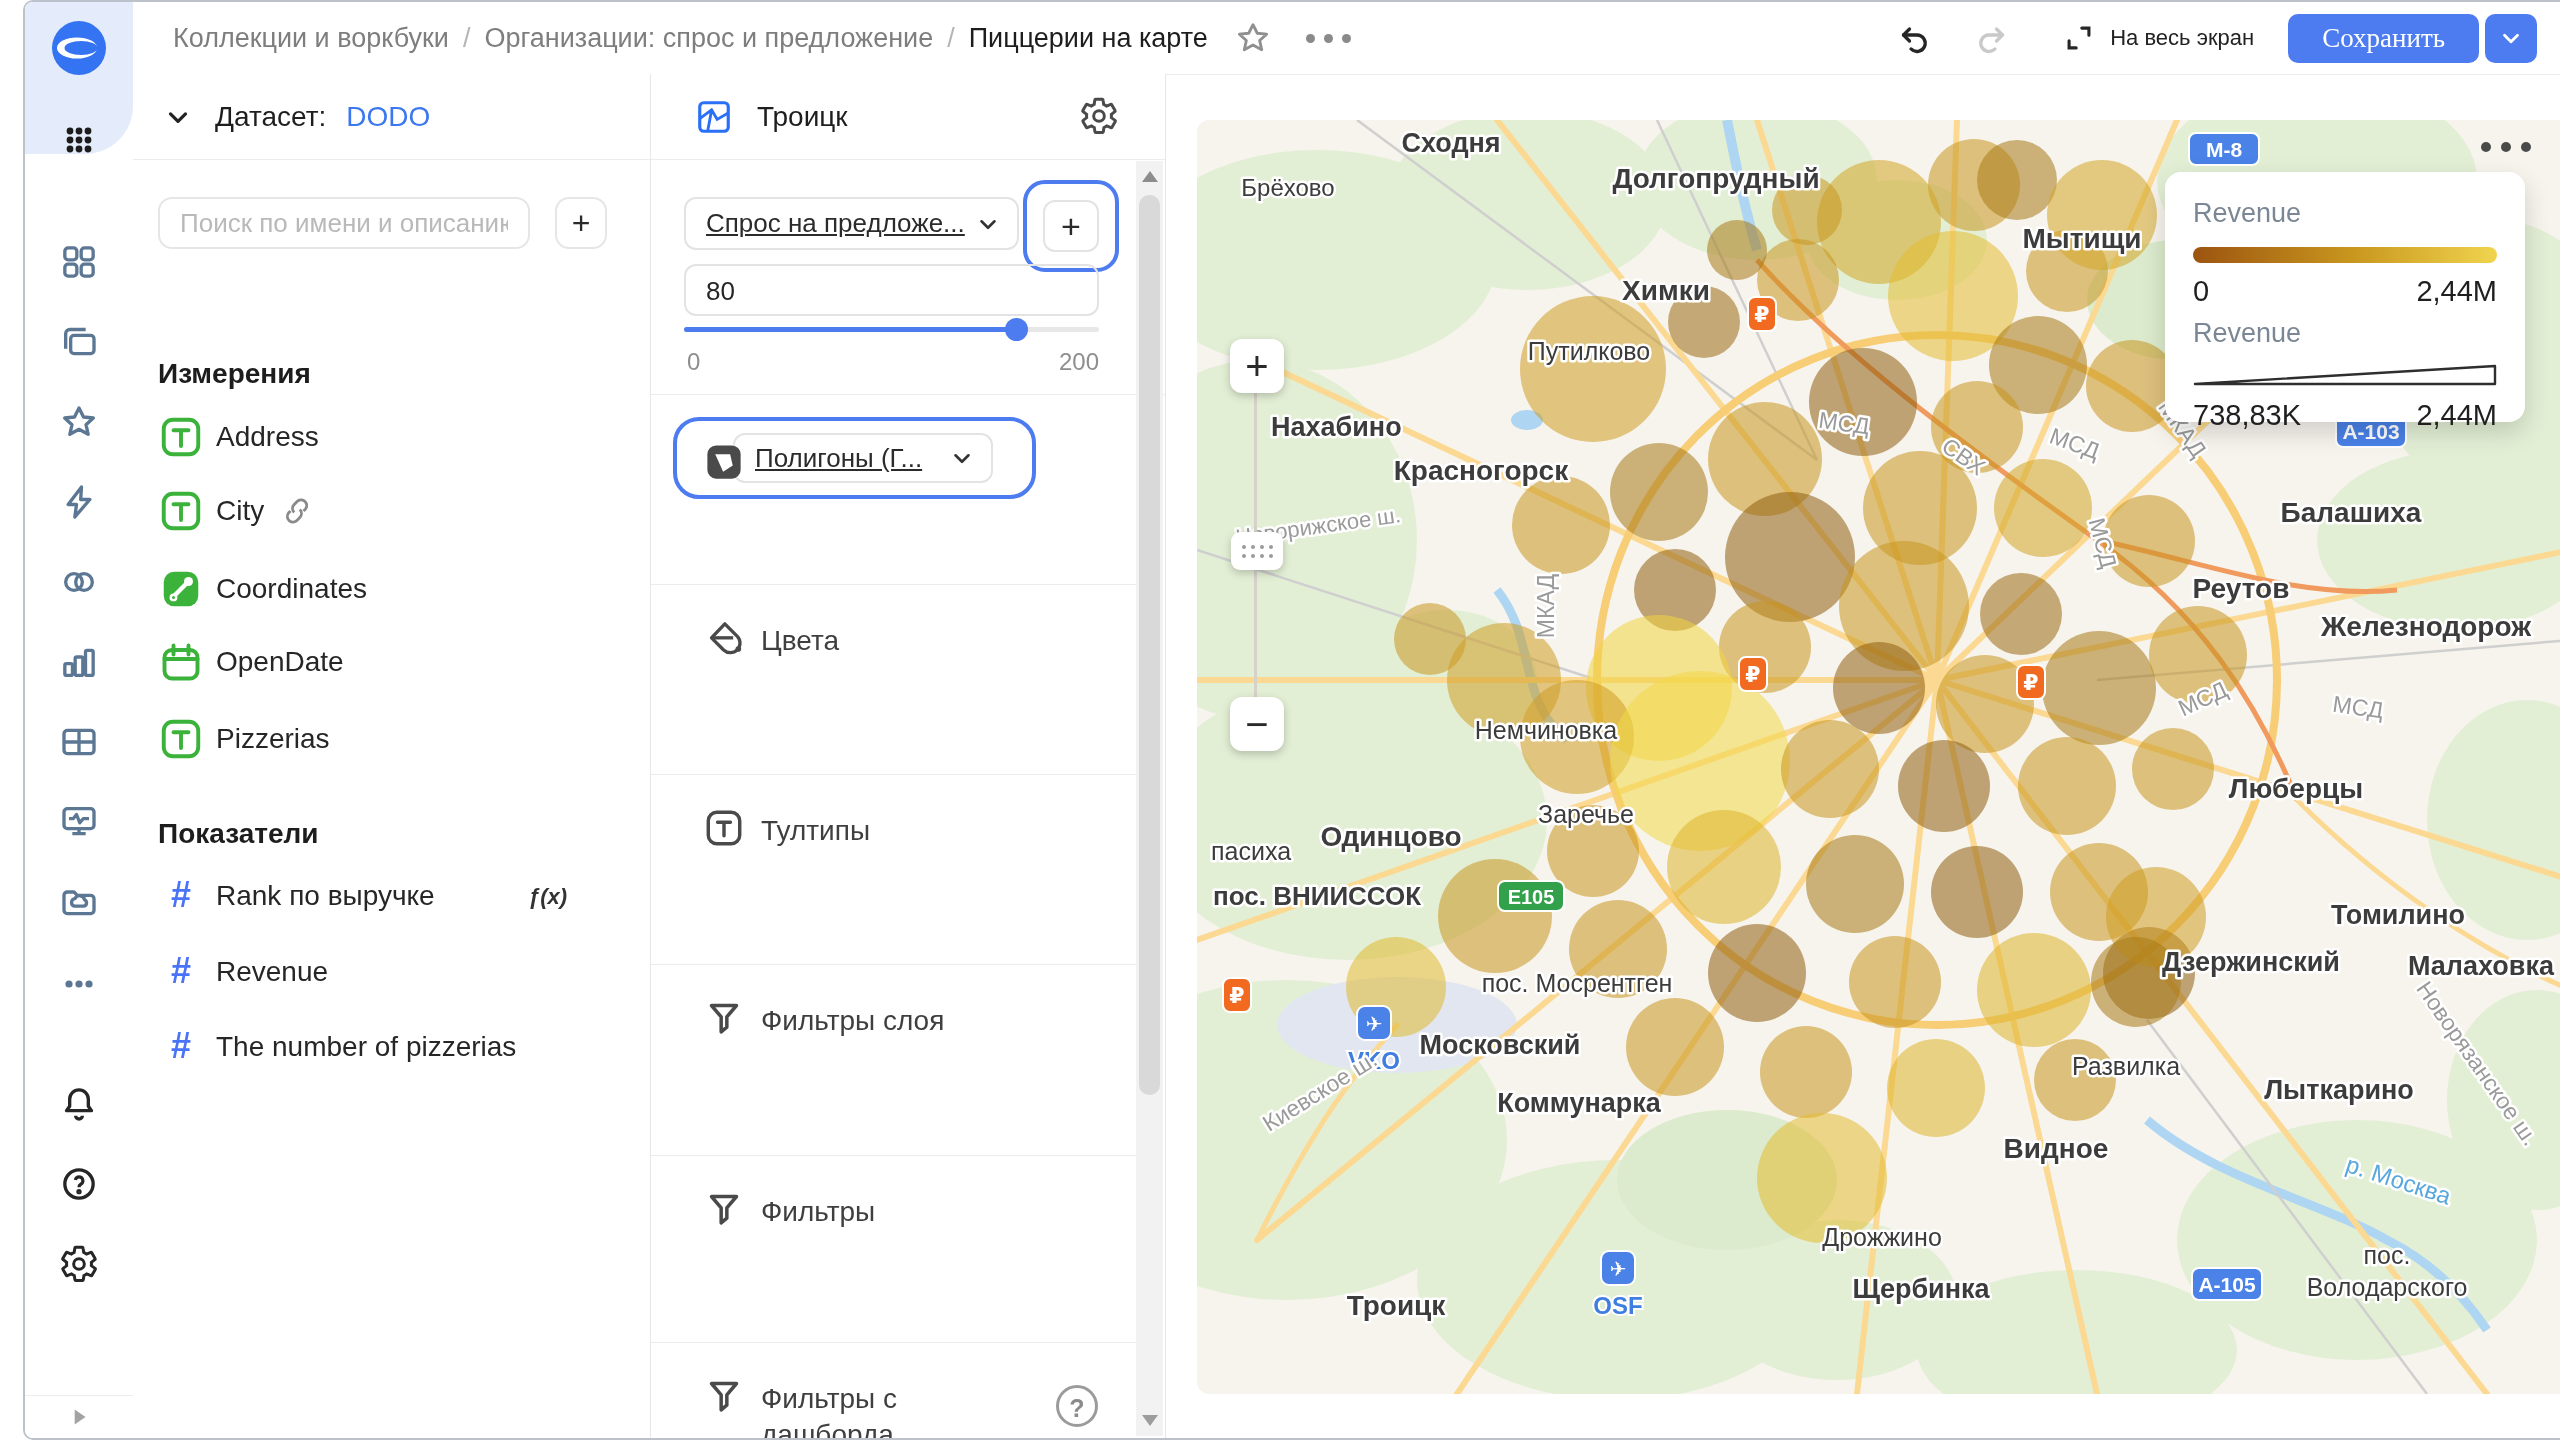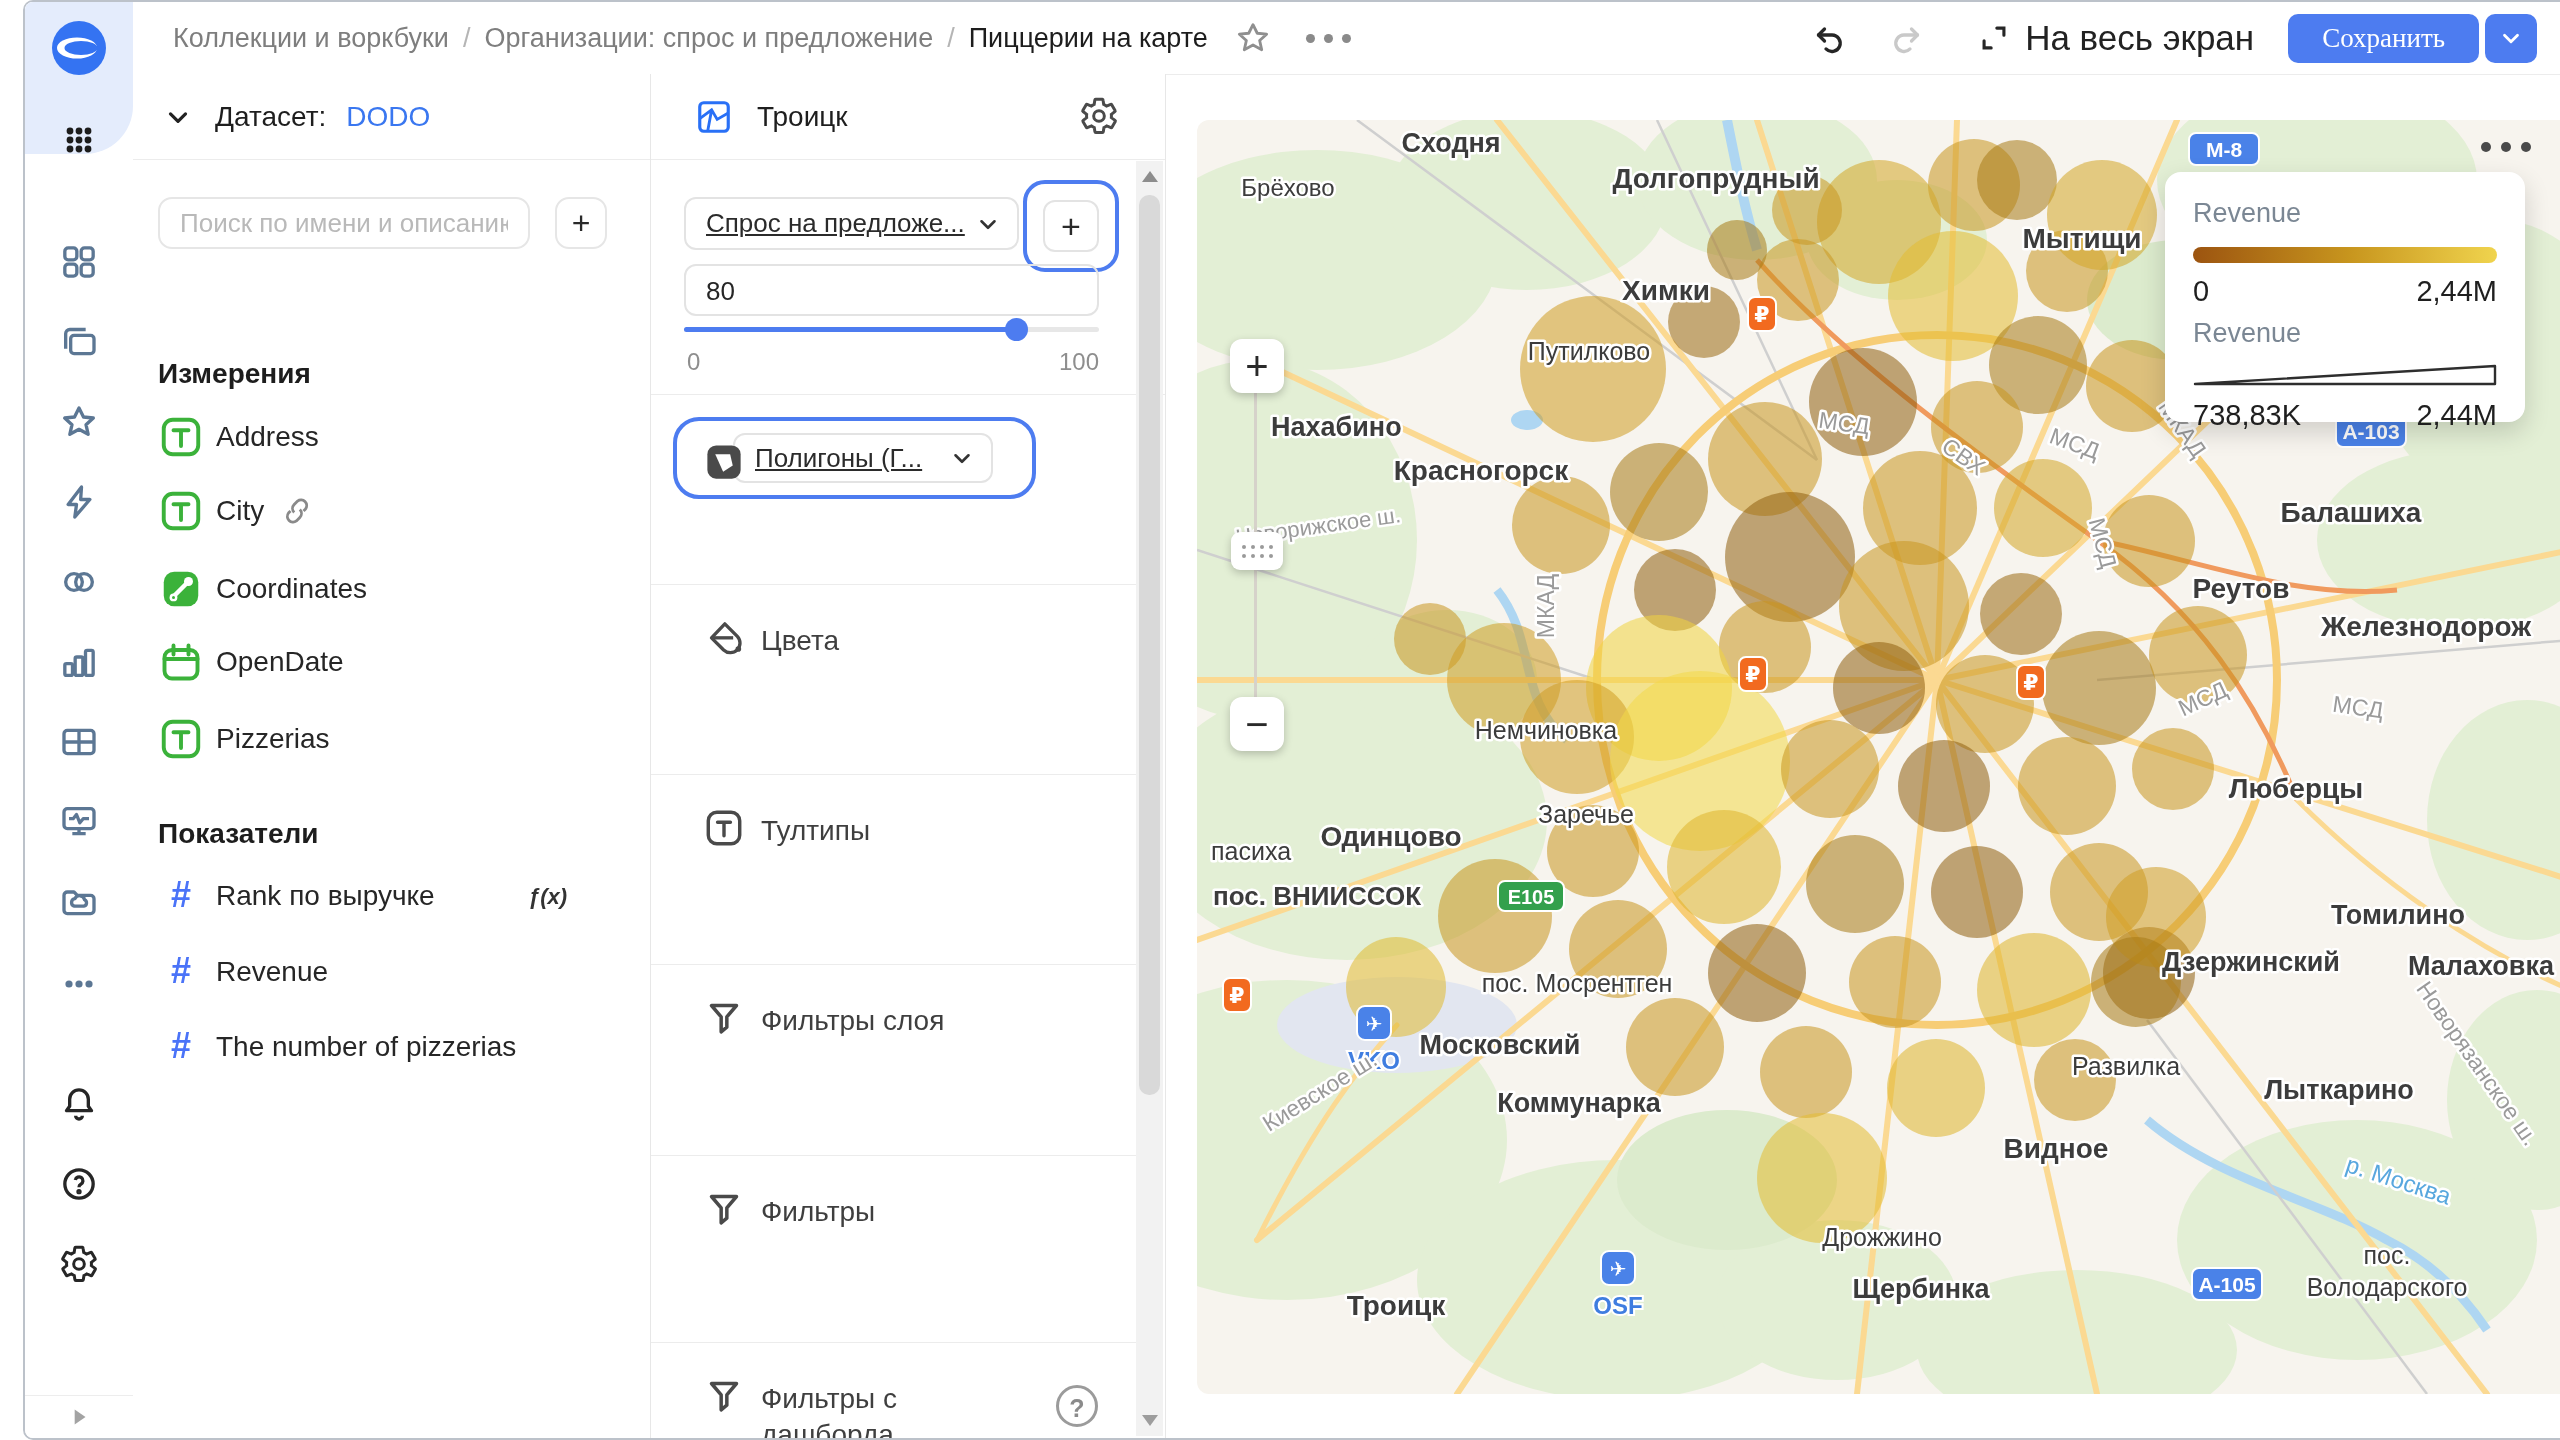--- a/index.html
+++ b/index.html
@@ -9,21 +9,21 @@
   .topbar{position:absolute;left:108px;top:0;right:0;height:72px;background:#fff;border-bottom:1px solid #ececec;display:flex;align-items:center;}
   .crumbs{display:flex;align-items:center;margin-left:40px;font-size:27px;white-space:nowrap;}
   .crumb{color:#7e7e7e;}
   .crumb.last{color:#1d1d1d;}
   .crumb-sep{color:#b5b5b5;margin:0 14px;}
   .tb-ic{display:inline-flex;align-items:center;justify-content:center;}
   .star-ic{margin-left:26px;}
   .dots-ic{margin-left:34px;display:flex;gap:9px;}
   .dots-ic i{width:9px;height:9px;border-radius:50%;background:#8a8a8a;}
   .tb-right{position:absolute;right:44px;top:0;height:72px;display:flex;align-items:center;}
-  .fullscreen-label{font-size:35px;color:#222;margin-left:14px;}
+  .fullscreen-label{font-size:22px;color:#222;margin-left:14px;}
   .btn-save{height:49px;padding:0 34px;margin-left:34px;background:#4d7cf0;color:#fff;font-size:27px;border:none;border-radius:10px;display:flex;align-items:center;font-family:Liberation Serif, serif;}
   .btn-save-chevron{width:52px;height:49px;margin-left:6px;background:#4d7cf0;border:none;border-radius:10px;display:flex;align-items:center;justify-content:center;}
   
   .rail{position:absolute;left:0;top:0;width:108px;height:100%;background:#fff;z-index:5;}
   .rail-blob{position:absolute;left:0;top:0;width:108px;height:152px;background:#e4ecfc;border-radius:0 0 48px 0;}
   .ri{position:absolute;left:50%;transform:translateX(-50%);}
   .rail-footer{position:absolute;left:0;bottom:0;width:108px;height:42px;border-top:1px solid #ededed;display:flex;align-items:center;justify-content:center;}
   
   .ds-panel{position:absolute;left:108px;top:72px;width:517px;bottom:0;background:#fff;border-right:1px solid #e7e7e7;}
   .ds-head{position:absolute;left:0;top:0;right:0;height:85px;border-bottom:1px solid #ececec;display:flex;align-items:center;}
@@ -381,21 +381,21 @@
       <button class="add-layer-btn">+</button>
     </div>
 
     <div class="opacity-box">
       <div class="opacity-val">80</div>
     </div>
     <div class="sl-track"></div>
     <div class="sl-fill" id="sl-fill" style="width: 332px;"></div>
     <div class="sl-thumb" id="sl-thumb" style="left: 354px;"></div>
     <div class="sl-min">0</div>
-    <div class="sl-max">100</div>
+    <div class="sl-max">200</div>
 
     <div class="div-h" style="top:320px"></div>
 
     <div class="geo-ring">
       <span style="position:absolute;left:26px;top:20px">
         <svg width="42" height="42" viewBox="0 0 24 24">
             <rect x="2.5" y="2.5" width="19" height="19" rx="5" fill="#4a4a4a"></rect>
             <path d="M7 7.5h8.5L17 14l-5.5 3.5L7 7.5Z" fill="#ffffff"></path>
           </svg>
       </span>

